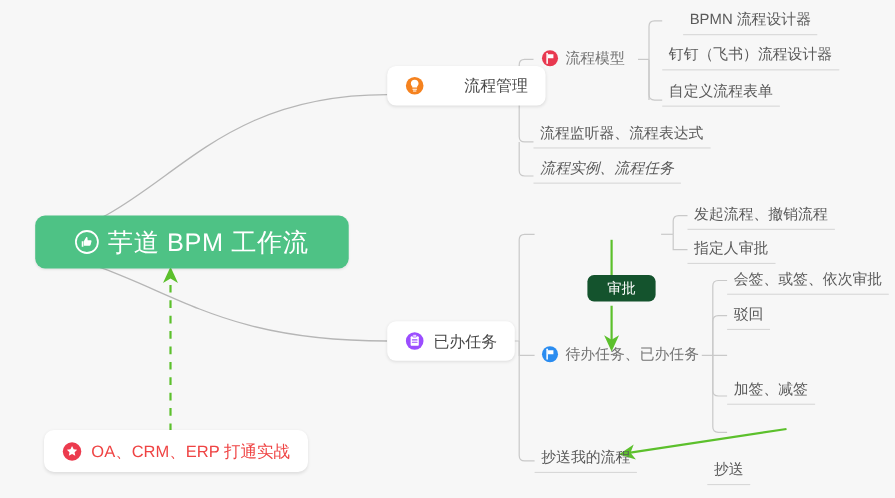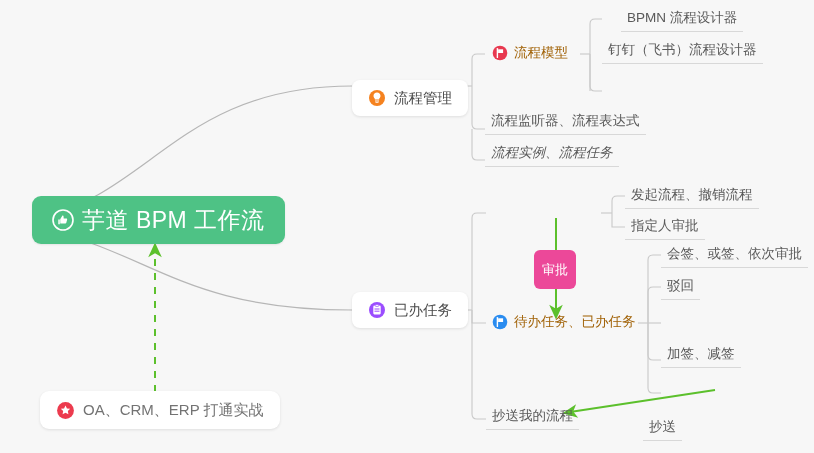--- a/index.html
+++ b/index.html
@@ -35,21 +35,21 @@
     box-sizing: border-box;
     display: flex;
     align-items: center;
     white-space: nowrap;
   }
 
   
   .root-node {
     background: #4ec285;
     border-radius: 9px;
-    padding: 0 20px;
+    padding: 0 36px;
     height: 48px;
     color: #ffffff;
     font-size: 23px;
     letter-spacing: 0.5px;
     box-shadow: 0 1px 2px rgba(0,0,0,0.08);
     text-align: center;
   }
   .root-node .label { color: #ffffff; }
 
   
@@ -69,45 +69,45 @@
     color: #5a5a5a;
     padding: 0 6px 3px 6px;
     height: 24px;
     border-bottom: 1px solid #d8d8d8;
     background: transparent;
   }
 
   
   .flag-node {
     font-size: 13.5px;
-    color: #a16207;
+    color: #737373;
     height: 24px;
     padding: 0 4px 2px 0;
     background: transparent;
   }
 
   
   .tag-node {
-    background: #ec4899;
+    background: #14532d;
     border-radius: 6px;
     color: #ffffff;
     font-size: 13px;
-    height: 39px;
-    padding: 0 8px;
+    height: 24px;
+    padding: 0 18px;
     justify-content: center;
   }
 
   
   .note-node {
     background: #ffffff;
     border-radius: 9px;
     padding: 0 16px;
     height: 38px;
     font-size: 15px;
-    color: #737373;
+    color: #ef4444;
     box-shadow: 0 1px 3px rgba(0,0,0,0.10);
   }
 
   
   .icon {
     display: inline-flex;
     align-items: center;
     justify-content: center;
     flex: 0 0 auto;
   }
@@ -177,21 +177,21 @@
   <div class="node root-node" style="left:32px; top:196px;">
     <span class="icon icon-gap">
       <svg width="22" height="22" viewBox="0 0 22 22">
         <circle cx="11" cy="11" r="10" fill="none" stroke="#ffffff" stroke-width="1.6"></circle>
         <path d="M8.2,10.3 l2.1,-3.6 c0.3,-0.5 1.1,-0.4 1.2,0.2 l0.2,2.6 l2.6,0 c0.6,0 1,0.5 0.85,1.05 l-0.85,3.2 c-0.12,0.45 -0.5,0.75 -0.95,0.75 l-5.1,0 z M6.3,10.4 l1.5,0 l0,4.9 l-1.5,0 z" fill="#ffffff"></path>
       </svg>
     </span>
     <span class="label">芋道 BPM 工作流</span>
   </div>
 
-  <div class="node card-node" style="left:352px; top:80px;">
+  <div class="node card-node" style="left:352px; top:60px;gap:28px;">
     <span class="icon icon-gap">
       <svg width="18" height="18" viewBox="0 0 18 18">
         <circle cx="9" cy="9" r="8" fill="#f5821f"></circle>
         <path d="M9,3.6 c-2.1,0 -3.5,1.5 -3.5,3.3 c0,1.3 0.8,2.0 1.3,2.7 l0,1.0 l4.4,0 l0,-1.0 c0.5,-0.7 1.3,-1.4 1.3,-2.7 c0,-1.8 -1.4,-3.3 -3.5,-3.3 z M7.0,11.6 l4.0,0 l0,0.9 l-4.0,0 z M7.5,13.2 l3.0,0 l0,0.9 l-3.0,0 z" fill="#ffffff"></path>
       </svg>
     </span>
     <span class="label">流程管理</span>
   </div>
 
   <div class="node flag-node" style="left:492px; top:42px;">
@@ -204,20 +204,23 @@
     </span>
     <span class="label">流程模型</span>
   </div>
 
   <div class="node leaf-node" style="left:580px; top:8px;margin-left:41px;">
     <span class="label">BPMN 流程设计器</span>
   </div>
   <div class="node leaf-node" style="left:602px; top:40px;">
     <span class="label">钉钉（飞书）流程设计器</span>
   </div>
+  <div class="node leaf-node" style="left:602px; top:73px;">
+    <span class="label">自定义流程表单</span>
+  </div>
 
   <div class="node leaf-node" style="left:485px; top:111px;">
     <span class="label">流程监听器、流程表达式</span>
   </div>
   <div class="node leaf-node" style="left:485px; top:143px;font-style:italic;">
     <span class="label">流程实例、流程任务</span>
   </div>
 
   <div class="node card-node" style="left:352px; top:292px;">
     <span class="icon icon-gap">

